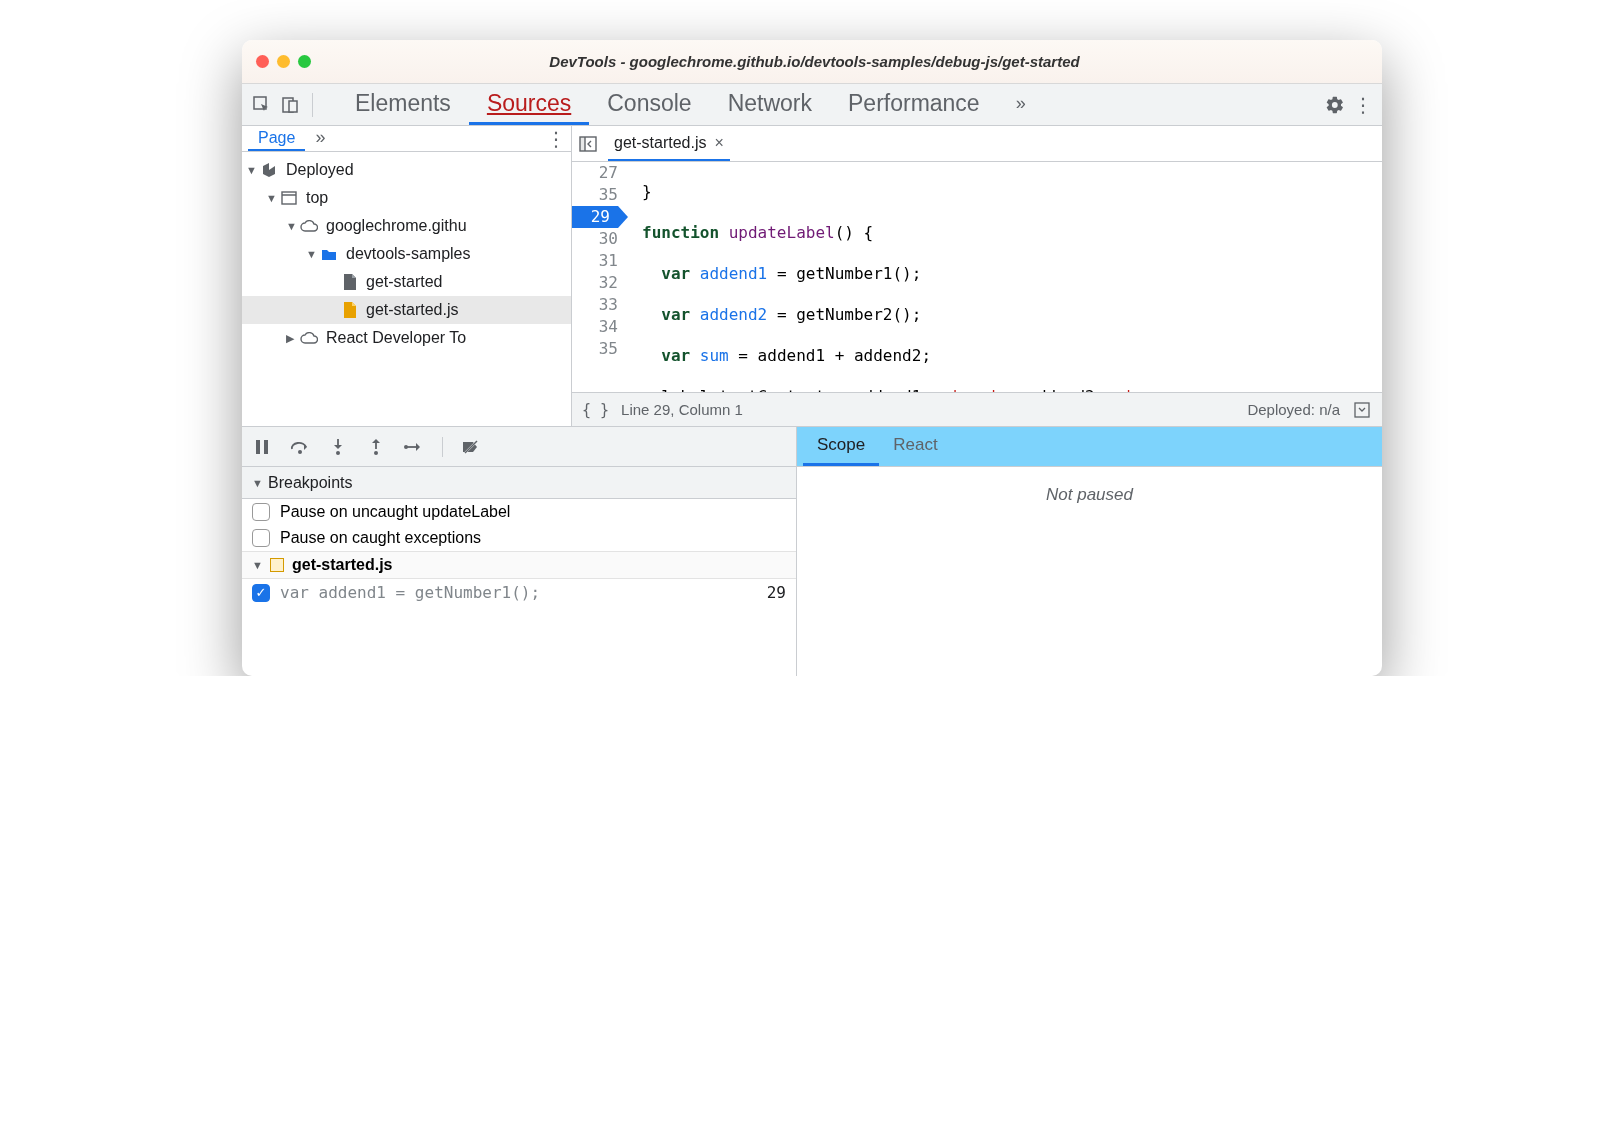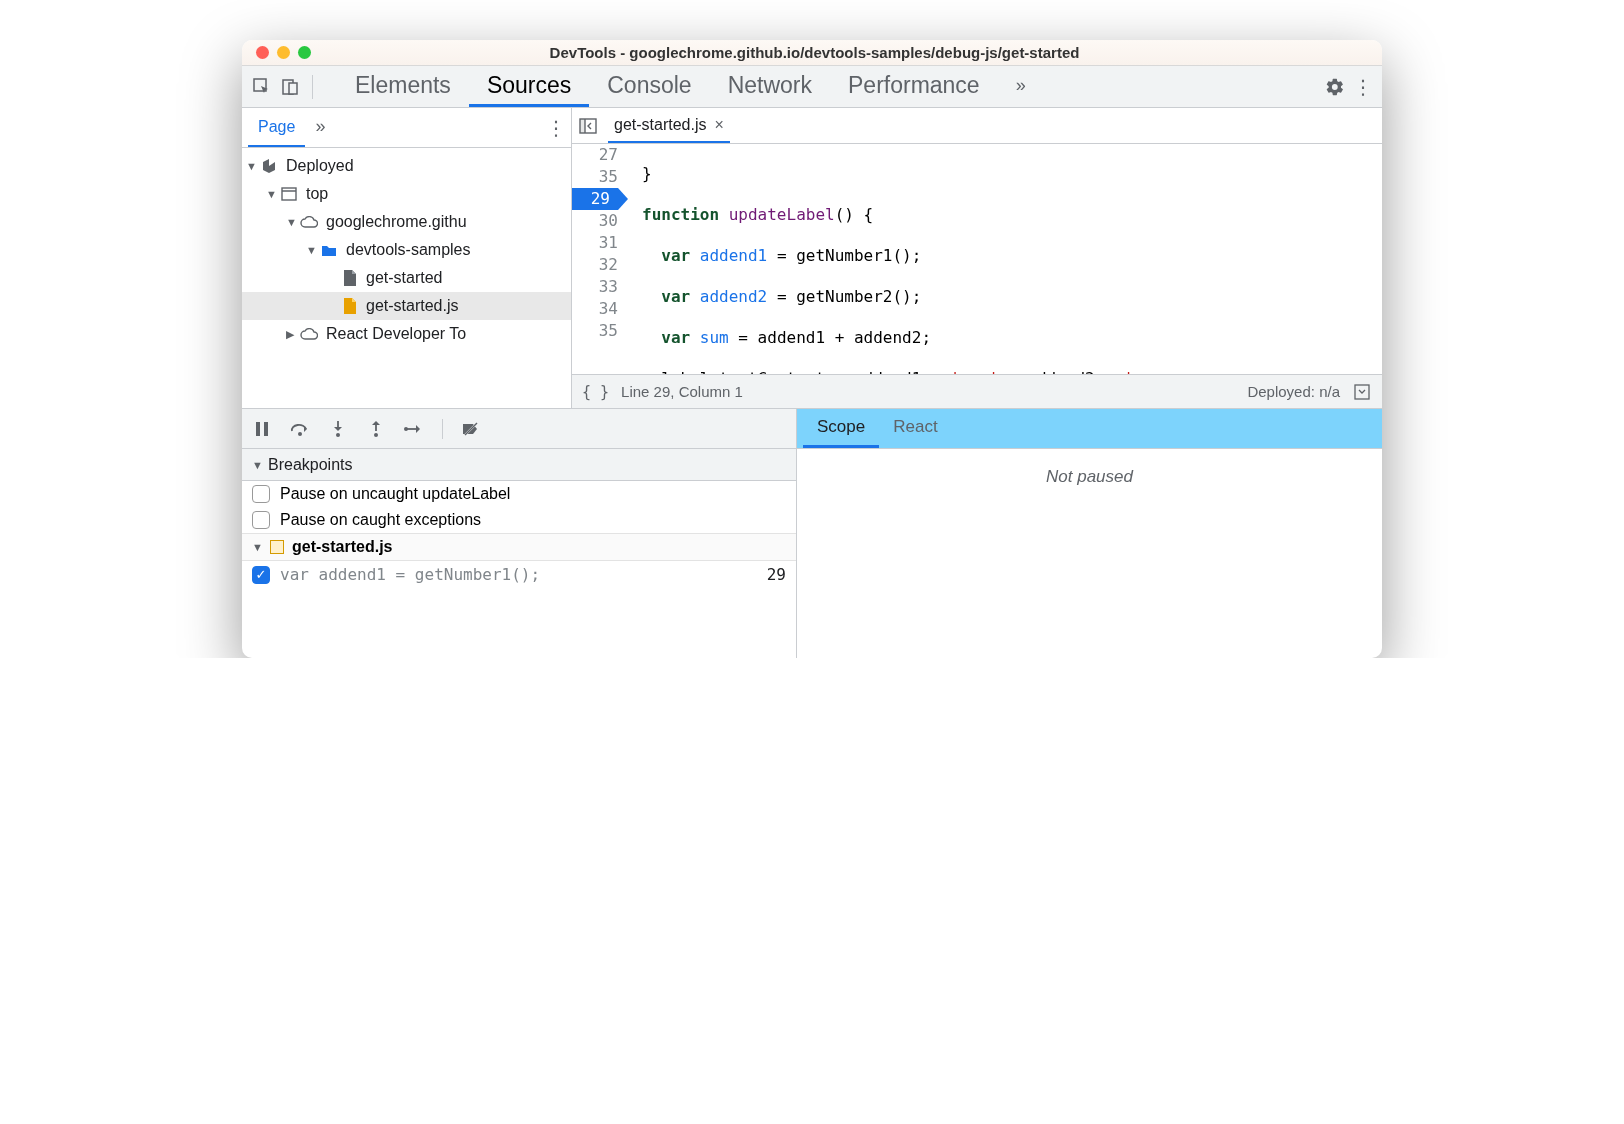--- a/index.html
+++ b/index.html
@@ -1,32 +1,32 @@
 <!DOCTYPE html>
 <html><head>
 <meta charset="utf-8">
 <style>
 * { box-sizing: border-box; margin: 0; padding: 0; }
 body { font-family: -apple-system, "Helvetica Neue", Arial, sans-serif; background: #fff; display: flex; justify-content: center; align-items: flex-start; padding-top: 40px; }
 .window { width: 1140px; border-radius: 10px; overflow: hidden; box-shadow: 0 20px 60px rgba(0,0,0,0.4); background: #fff; }
-.titlebar { height: 26px; background: linear-gradient(#fdf9f5,#f9f2ed); display: flex; align-items: center; padding: 0 14px; border-bottom: 1px solid #d8d8d8; }
+.titlebar { height: 44px; background: linear-gradient(#fdf9f5,#f9f2ed); display: flex; align-items: center; padding: 0 14px; border-bottom: 1px solid #d8d8d8; font-style: italic; }
 .traffic { display: flex; gap: 8px; }
 .dot { width: 13px; height: 13px; border-radius: 50%; }
 .title { flex: 1; text-align: center; font-size: 15px; font-weight: 600; color: #333; margin-left: -50px; }
 
 .toolbar { height: 42px; background: #f1f3f4; border-bottom: 1px solid #cacdd1; display: flex; align-items: center; padding: 0 10px; gap: 8px; }
 .tabs { display: flex; align-items: stretch; height: 100%; margin-left: 12px; gap: 0; }
 .tab { padding: 0 18px; display: flex; align-items: center; font-size: 23px; color: #5f6368; cursor: pointer; border-bottom: 3px solid transparent; }
-.tab.active { color: #000000; border-bottom-color: #1a73e8; }
+.tab.active { color: #b91c1c; border-bottom-color: #1a73e8; text-decoration: underline; }
 .spacer { flex: 1; }
 .ic { width: 20px; height: 20px; display: inline-flex; justify-content: center; align-items: center; color: #5f6368; }
 
 .mid { display: flex; height: 300px; }
 .sidebar { width: 330px; border-right: 1px solid #cacdd1; display: flex; flex-direction: column; }
-.sb-tabs { height: 40px; display: flex; align-items: center; border-bottom: 1px solid #cacdd1; padding: 0 6px; }
+.sb-tabs { height: 26px; display: flex; align-items: center; border-bottom: 1px solid #cacdd1; padding: 0 6px; }
 .sb-tab { padding: 0 10px; font-size: 16px; color: #5f6368; height: 100%; display: flex; align-items: center; border-bottom: 2px solid transparent; }
 .sb-tab.active { color: #1a73e8; border-bottom-color: #1a73e8; }
 .tree { flex: 1; overflow: hidden; font-size: 16px; color: #202124; padding-top: 4px; }
 .tree-row { display: flex; align-items: center; height: 28px; white-space: nowrap; gap: 4px; }
 .tree-row.selected { background: #e8e8e8; }
 .tri { width: 10px; color: #5f6368; font-size: 11px; }
 .ticon { width: 18px; height: 18px; margin-right: 4px; display: inline-flex; align-items: center; justify-content: center; }
 
 .editor-area { flex: 1; display: flex; flex-direction: column; overflow: hidden; }
 .editor-tabs { height: 36px; border-bottom: 1px solid #cacdd1; display: flex; align-items: center; padding: 0 6px; gap: 10px; }

